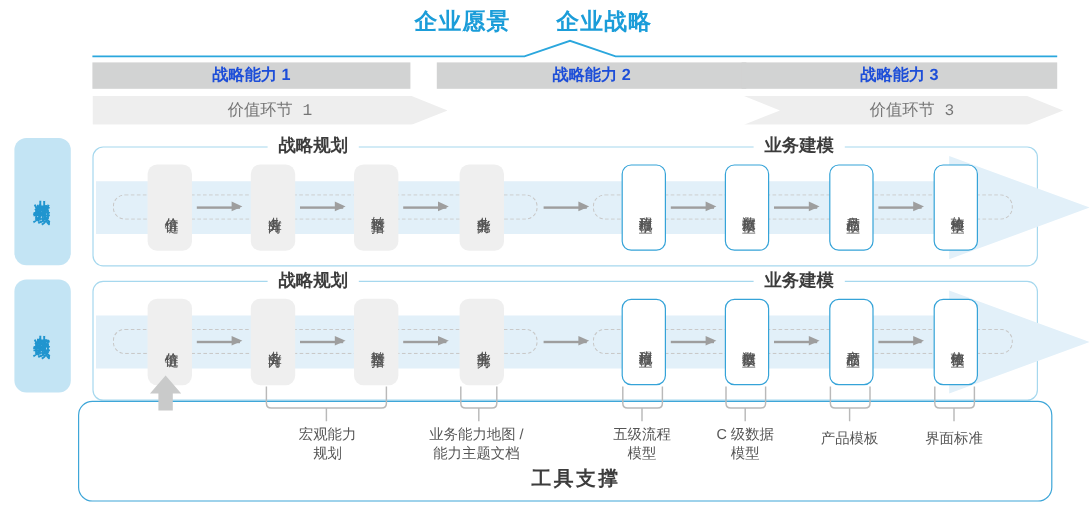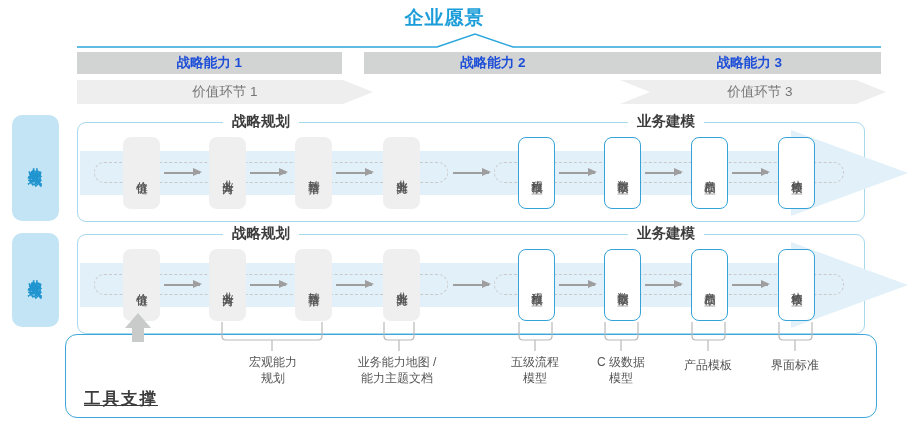--- a/index.html
+++ b/index.html
@@ -12,21 +12,21 @@
   .titles{position:absolute;top:5px;left:0;width:843px;padding-left:46px;box-sizing:border-box;
     display:flex;justify-content:center;gap:38px;}
   .titles span{font-size:19px;font-weight:bold;color:#1b9dd9;letter-spacing:1px;}
   .caret-svg{position:absolute;left:0;top:0;width:910px;height:60px;}
   
   .cap{position:absolute;top:52px;height:22px;background:#d2d3d3;color:#1d4ed8;
     font-weight:bold;font-size:13.5px;display:flex;align-items:center;justify-content:center;}
   .cap1{left:77px;width:265px;} .cap2{left:364px;width:258px;} .cap3{left:618px;width:263px;}
   
   .vlink{position:absolute;top:80px;height:24px;background:#eeeeee;color:#757575;font-size:13.5px;
-    display:flex;align-items:center;justify-content:center;}
+    display:flex;align-items:center;justify-content:center;font-family:Liberation Mono, monospace;}
   .v1{left:77px;width:296px;
     clip-path:polygon(0 0,calc(100% - 30px) 0,100% 50%,calc(100% - 30px) 100%,0 100%);}
   .v2{left:352px;width:288px;padding-left:14px;box-sizing:border-box;
     clip-path:polygon(0 0,calc(100% - 30px) 0,100% 50%,calc(100% - 30px) 100%,0 100%,30px 50%);}
   .v3{left:620px;width:266px;padding-left:14px;box-sizing:border-box;
     clip-path:polygon(0 0,calc(100% - 30px) 0,100% 50%,calc(100% - 30px) 100%,0 100%,30px 50%);}
   
   .dtab{position:absolute;left:12px;width:47px;background:#c3e4f4;border-radius:10px;
     color:#2095cf;font-weight:bold;font-size:14px;letter-spacing:2px;
     writing-mode:vertical-lr;display:flex;align-items:center;justify-content:center;}
@@ -49,39 +49,40 @@
   .g1{left:45px;} .g2{left:131px;} .g3{left:217px;} .g4{left:305px;}
   .b1{left:440px;} .b2{left:526px;} .b3{left:613px;} .b4{left:700px;}
   .conn{position:absolute;top:49px;width:36px;height:1.5px;background:#9e9e9e;}
   .conn::after{content:'';position:absolute;right:-2px;top:-4px;width:0;height:0;
     border-left:9px solid #9e9e9e;border-top:4.5px solid transparent;border-bottom:4.5px solid transparent;}
   .c1{left:86px;} .c2{left:172px;} .c3{left:258px;} .c4{left:375px;}
   .c5{left:481px;} .c6{left:567px;} .c7{left:654px;}
   
   .toolbox{position:absolute;left:65px;top:334px;width:812px;height:84px;
     border:1.5px solid #3ea6d8;border-radius:12px;box-sizing:border-box;}
-  .toolttl{position:absolute;left:18px;right:0;bottom:7px;text-align:left;
-    font-weight:bold;font-size:16.5px;color:#3c3c3c;letter-spacing:2px;text-decoration:underline;}
+  .toolttl{position:absolute;left:18px;right:0;bottom:7px;text-align:center;
+    font-weight:bold;font-size:16.5px;color:#3c3c3c;letter-spacing:2px;}
   
   .bracket-svg{position:absolute;left:0;top:0;width:910px;height:432px;pointer-events:none;}
   .notebox{position:absolute;left:88px;top:340px;width:90px;height:49px;background:#ffffff;
     border:1px solid #9fd3ec;border-radius:10px;display:flex;align-items:center;justify-content:center;
     text-align:center;font-size:12px;color:#555555;line-height:1.3;white-space:pre-line;}
   .note{position:absolute;top:354px;transform:translateX(-50%);text-align:center;
     font-size:12px;color:#555555;line-height:1.35;white-space:pre-line;}
   .n-macro{left:253px;margin-left:20px;} .n-capmap{left:397px;} .n-process{left:535px;}
   .n-data{left:621px;text-align:center;} .n-product{left:708px;top:357px;} .n-ui{left:795px;top:357px;}
 </style>
 </head>
 <body>
 
 <div class="canvas">
 
   <div class="titles">
     <span>企业愿景</span>
+    <span>企业战略</span>
   </div>
   <svg class="caret-svg">
     <path d="M77 47 H437 L475 34 L513 47 H881" fill="none" stroke="#2ba7dd" stroke-width="1.5"></path>
   </svg>
 
   <div class="cap cap1">战略能力 1</div>
   <div class="cap cap2">战略能力 2</div>
   <div class="cap cap3">战略能力 3</div>
 
   <div class="vlink v1">价值环节 1</div>

